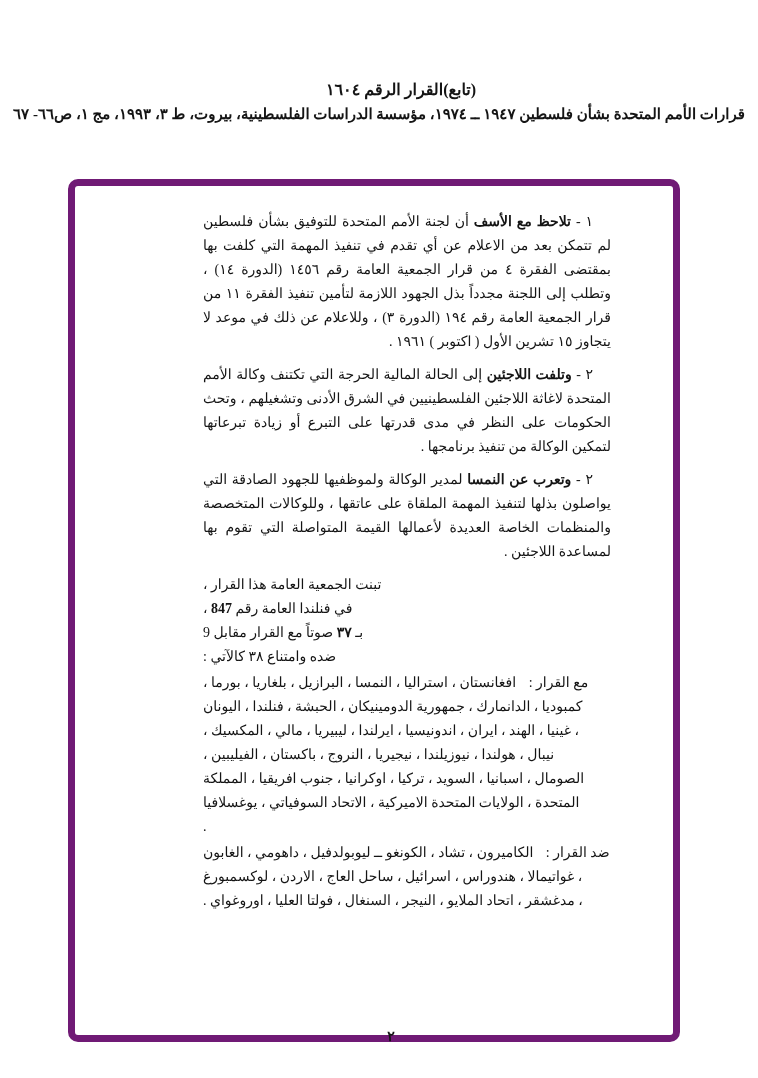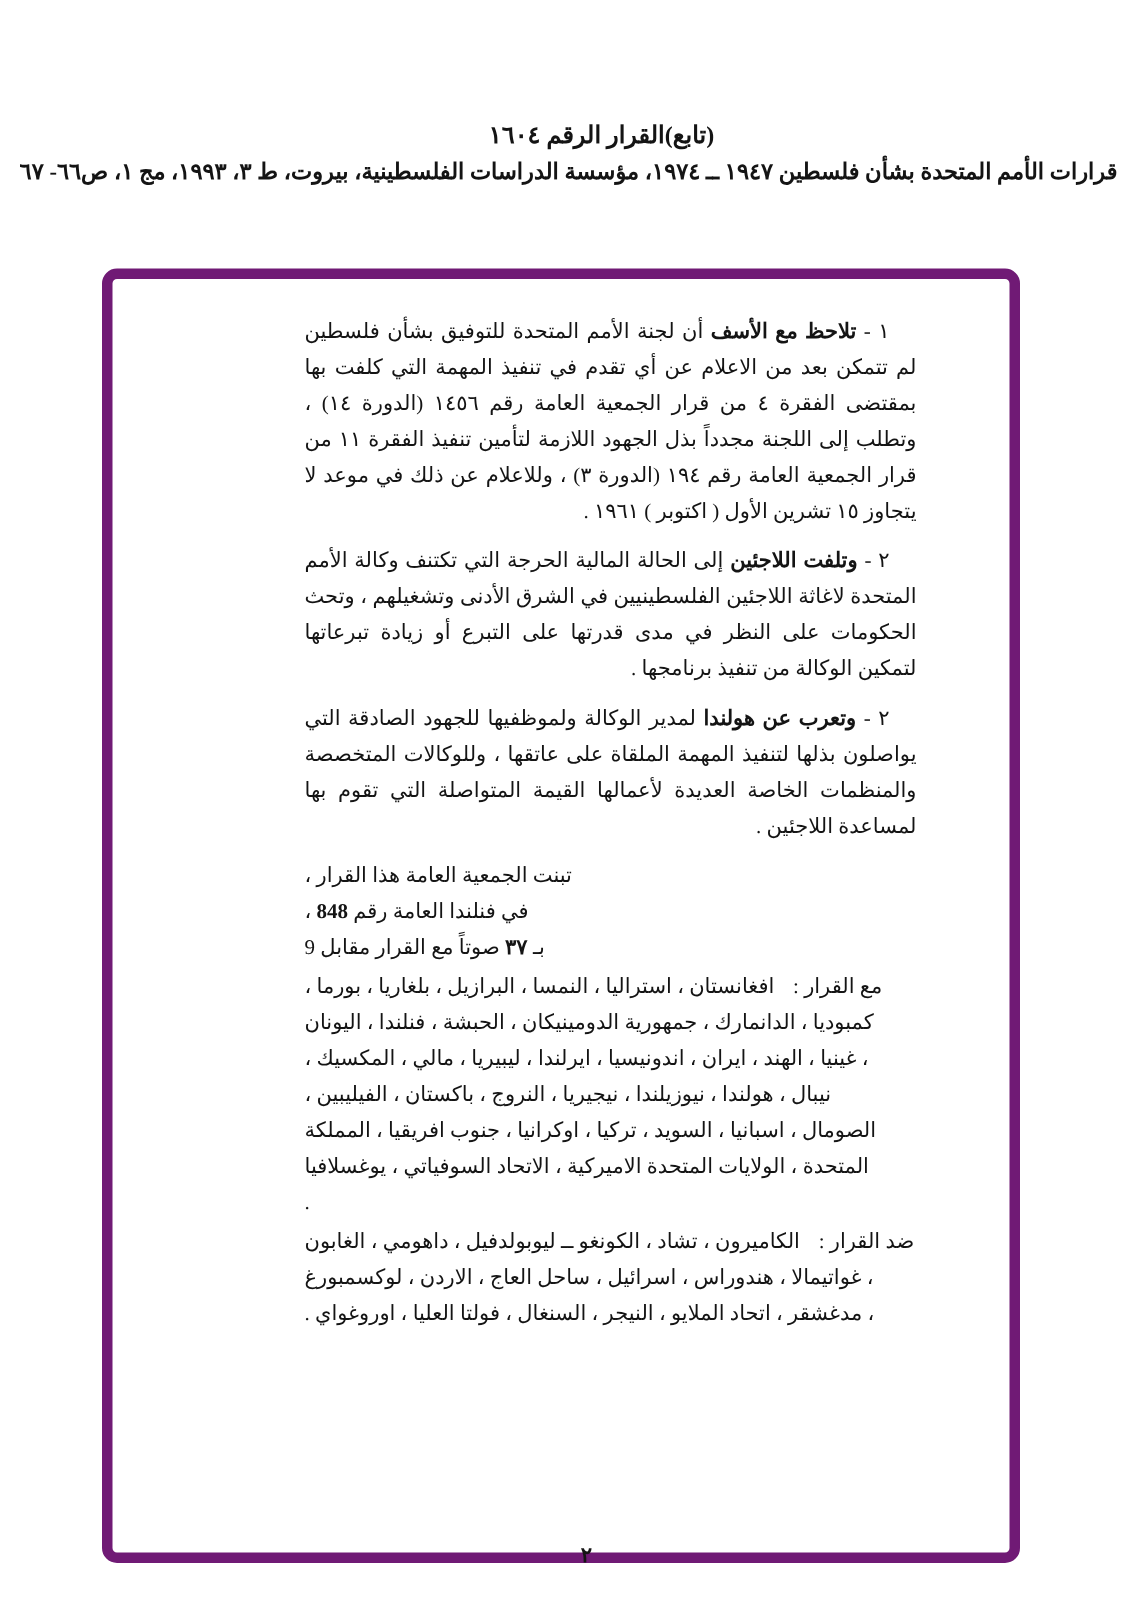--- a/index.html
+++ b/index.html
@@ -61,36 +61,37 @@
       </p>
 
       <p class="para">
         <span>٢ -</span>
         <b class="lead">وتلفت اللاجئين</b>
         <span>إلى الحالة المالية الحرجة التي تكتنف وكالة الأمم المتحدة لاغاثة اللاجئين الفلسطينيين في الشرق الأدنى وتشغيلهم ، وتحث الحكومات على النظر في مدى قدرتها على التبرع أو زيادة تبرعاتها لتمكين الوكالة من تنفيذ برنامجها .</span>
       </p>
 
       <p class="para">
         <span>٢ -</span>
-        <b class="lead">وتعرب عن هولندا</b>
+        <b class="lead">وتعرب عن النمسا</b>
         <span>لمدير الوكالة ولموظفيها للجهود الصادقة التي يواصلون بذلها لتنفيذ المهمة الملقاة على عاتقها ، وللوكالات المتخصصة والمنظمات الخاصة العديدة لأعمالها القيمة المتواصلة التي تقوم بها لمساعدة اللاجئين .</span>
       </p>
 
       <div class="adoption">
         <div class="aline">تبنت الجمعية العامة هذا القرار ،</div>
         <div class="aline">
           <span>في فنلندا العامة رقم</span>
-          <b>848</b>
+          <b>847</b>
           <span>،</span>
         </div>
         <div class="aline">
           <span>بـ</span>
           <b>٣٧</b>
           <span>صوتاً مع القرار مقابل 9</span>
         </div>
+        <div class="aline aline-last">ضده وامتناع ٣٨ كالآتي :</div>
       </div>
 
       <p class="vote">
         <span class="vlabel">مع القرار :</span>
         <span>افغانستان ، استراليا ، النمسا ، البرازيل ، بلغاريا ، بورما ، كمبوديا ، الدانمارك ، جمهورية الدومينيكان ، الحبشة ، فنلندا ، اليونان ، غينيا ، الهند ، ايران ، اندونيسيا ، ايرلندا ، ليبيريا ، مالي ، المكسيك ، نيبال ، هولندا ، نيوزيلندا ، نيجيريا ، النروج ، باكستان ، الفيليبين ، الصومال ، اسبانيا ، السويد ، تركيا ، اوكرانيا ، جنوب افريقيا ، المملكة المتحدة ، الولايات المتحدة الاميركية ، الاتحاد السوفياتي ، يوغسلافيا .</span>
       </p>
 
       <p class="vote">
         <span class="vlabel">ضد القرار :</span>
         <span>الكاميرون ، تشاد ، الكونغو ــ ليوبولدفيل ، داهومي ، الغابون ، غواتيمالا ، هندوراس ، اسرائيل ، ساحل العاج ، الاردن ، لوكسمبورغ ، مدغشقر ، اتحاد الملايو ، النيجر ، السنغال ، فولتا العليا ، اوروغواي .</span>

